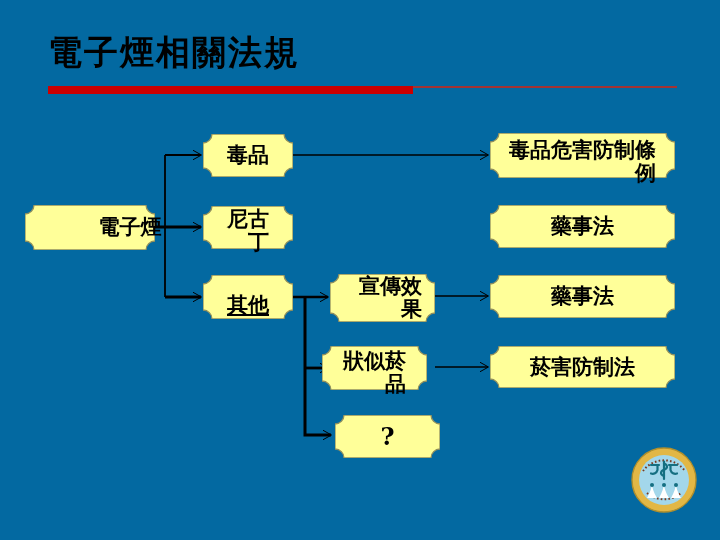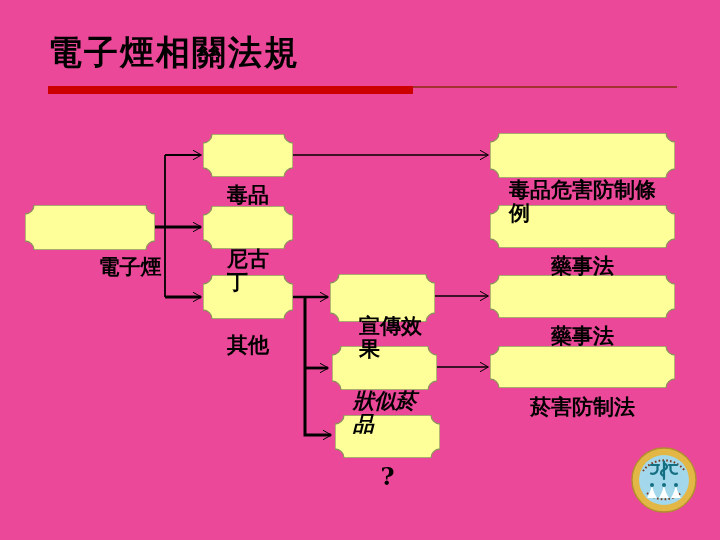--- a/index.html
+++ b/index.html
@@ -1,33 +1,33 @@
 <!DOCTYPE html>
 <html style="--title: #000000; --accent-bar: #CC0000; --accent-rule: #A33333; --node-fill: #FFFF99; --node-border: #8F8F5F; --connector: #000000; --logo-ring: #E2B745; --logo-ring-edge: #B08F2C; --logo-face: #A3D7EB; --logo-glyph: #156F82; --logo-text: #7A3B20;"><head>
 <meta charset="utf-8">
 <style>
   html,body{margin:0;padding:0;background:#fff;}
-  .slide{position:relative;width:720px;height:540px;background:#ec4899;overflow:hidden;
+  .slide{position:relative;width:720px;height:540px;background:#0369a1;overflow:hidden;
          font-family:"DejaVu Serif","Liberation Serif",serif;color:#000;}
   .title{position:absolute;left:48px;top:30px;font-size:34px;font-weight:bold;
          letter-spacing:2px;color:var(--title,#000);white-space:nowrap;}
   .bar-thick{position:absolute;left:48px;top:86px;width:365px;height:8px;background:var(--accent-bar,#c00);}
   .bar-thin{position:absolute;left:413px;top:86px;width:264px;height:2px;background:var(--accent-rule,#a33);}
   .plaque{position:absolute;}
   .plaque svg.plaque-bg{position:absolute;left:0;top:0;}
   .plaque .label{position:relative;z-index:1;display:flex;align-items:center;justify-content:center;
-                 width:100%;height:100%;text-align:left;font-weight:bold;font-size:21px;
-                 line-height:1.08;white-space:pre-line;margin-top:40px;}
+                 width:100%;height:100%;text-align:right;font-weight:bold;font-size:21px;
+                 line-height:1.08;white-space:pre-line;}
   
   .n-ecig{left:25px;top:205px;width:130px;height:45px;padding-left:40px;}
   .n-drug{left:203px;top:134px;width:90px;height:43px;}
   .n-nicotine{left:203px;top:206px;width:90px;height:49px;}
-  .n-other{left:203px;top:275px;width:90px;height:60px;}
+  .n-other{left:203px;top:275px;width:90px;height:60px;text-decoration:underline;}
   .n-ad{left:330px;top:274px;width:105px;height:48px;padding-left:8px;}
-  .n-like{left:332px;top:346px;width:105px;height:53px;font-style:italic;}
+  .n-like{left:322px;top:346px;width:105px;height:53px;}
   .n-q{left:335px;top:415px;width:105px;height:43px;}
   .n-q .label{font-size:24px;}
   .n-drugact{left:490px;top:133px;width:185px;height:57px;}
   .n-pharma1{left:490px;top:205px;width:185px;height:43px;}
   .n-pharma2{left:490px;top:275px;width:185px;height:43px;}
   .n-tobact{left:490px;top:346px;width:185px;height:42px;border-radius:6px;}
   .connectors{position:absolute;left:0;top:0;pointer-events:none;}
   .connectors path{fill:none;stroke:var(--connector,#000);}
   .logo{position:absolute;left:630px;top:446px;width:68px;height:68px;}
 </style>

